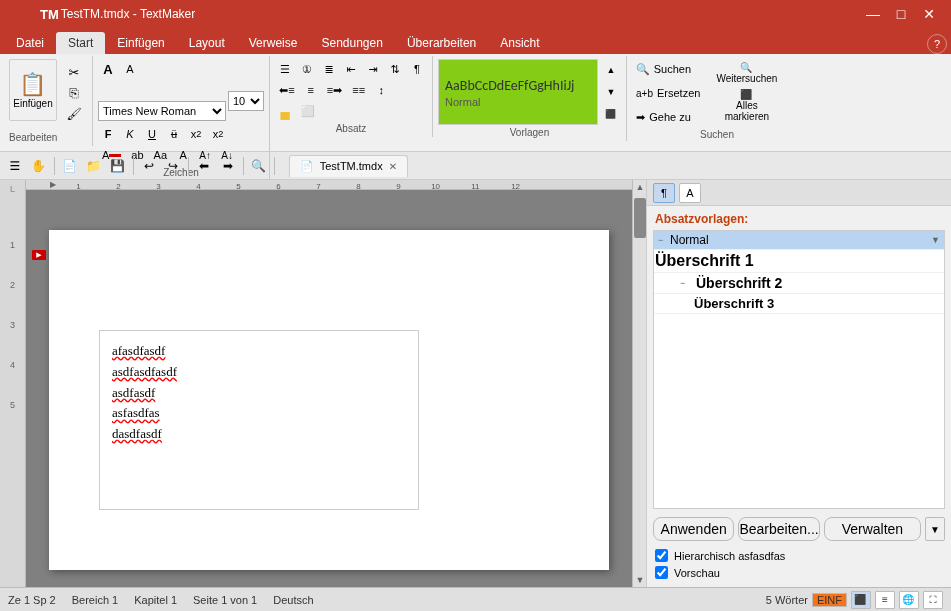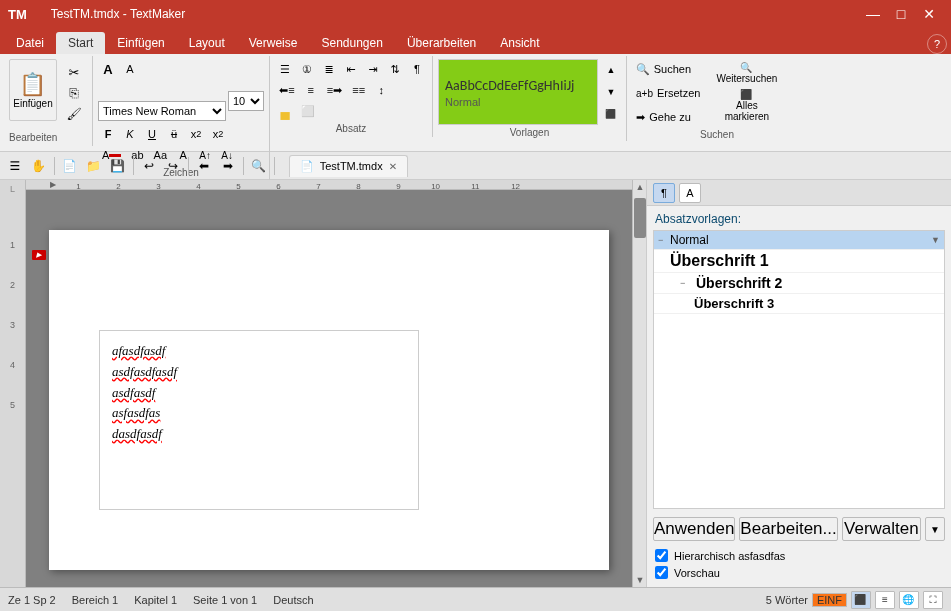--- a/index.html
+++ b/index.html
@@ -9,21 +9,21 @@
     #title-bar {
       background: #c0392b;
       color: white;
       height: 28px;
       display: flex;
       align-items: center;
       justify-content: space-between;
       padding: 0 8px;
       font-size: 12px;
     }
-    #title-bar-left { display: flex; align-items: center; gap: 24px; }
+    #title-bar-left { display: flex; align-items: center; gap: 2px; margin-left: 32px; }
     #title-bar-right { display: flex; gap: 0; }
     .title-btn {
       width: 28px; height: 28px;
       display: flex; align-items: center; justify-content: center;
       color: white; font-size: 14px; cursor: pointer;
     }
 
     
     #ribbon-tabs {
       background: #c0392b;
@@ -155,22 +155,22 @@
     .panel-tool-btn {
       width: 22px; height: 20px;
       display: flex; align-items: center; justify-content: center;
       border: 1px solid #bbb; background: white;
       cursor: pointer; font-size: 11px; border-radius: 2px;
     }
     .panel-tool-btn.active { background: #c5d8f0; border-color: #7aabdb; }
 
     #panel-label {
       padding: 6px 8px 4px;
-      font-size: 12px; font-weight: normal;
-      color: #0c4a6e;
+      font-size: 12px; font-weight: bold;
+      color: #c2410c;
     }
 
     #styles-list {
       flex: 1;
       background: white;
       border: 1px solid #ccc;
       margin: 0 6px 4px;
       overflow-y: auto;
     }
     .style-entry {
@@ -185,21 +185,21 @@
     .style-name.heading2 { font-size: 14px; font-weight: bold; }
     .style-name.heading3 { font-size: 13px; font-weight: bold; }
     .style-name.normal { font-size: 12px; }
 
     #panel-buttons {
       display: flex; gap: 4px; padding: 4px 6px;
     }
     .panel-action-btn {
       flex: 1; height: 24px;
       border: 1px solid #bbb; background: #f0f0f0;
-      cursor: pointer; font-size: 17px; border-radius: 2px;
+      cursor: pointer; font-size: 14px; border-radius: 8px;
     }
     .panel-dropdown-btn {
       width: 20px; height: 24px;
       border: 1px solid #bbb; background: #f0f0f0;
       cursor: pointer; font-size: 10px; border-radius: 2px;
     }
 
     #panel-options {
       padding: 4px 8px;
       font-size: 11px;
@@ -498,21 +498,21 @@
           <span style="position:absolute;font-size:8px;color:#555;left:220px;top:2px;">6</span>
           <span style="position:absolute;font-size:8px;color:#555;left:260px;top:2px;">7</span>
           <span style="position:absolute;font-size:8px;color:#555;left:300px;top:2px;">8</span>
           <span style="position:absolute;font-size:8px;color:#555;left:340px;top:2px;">9</span>
           <span style="position:absolute;font-size:8px;color:#555;left:375px;top:2px;">10</span>
           <span style="position:absolute;font-size:8px;color:#555;left:415px;top:2px;">11</span>
           <span style="position:absolute;font-size:8px;color:#555;left:455px;top:2px;">12</span>
         </div>
       </div>
 
-      <div style="display:flex;justify-content:flex-end;padding:20px 0;background:#808080;min-height:100%;width:100%;position:relative;font-style:italic;">
+      <div style="display:flex;justify-content:flex-end;padding:20px 0;background:#808080;min-height:100%;width:100%;position:relative;">
 
         <div style="position:absolute;left:6px;top:60px;display:flex;flex-direction:column;gap:0;">
           <div style="width:14px;height:10px;background:#cc0000;color:white;font-size:7px;display:flex;align-items:center;justify-content:center;border-radius:1px;margin-bottom:2px;">▶</div>
         </div>
         <div id="page">
 
           <div style="position:relative;margin-top:60px;">
             <div style="border:1px solid #ccc;padding:10px 12px;background:white;min-width:320px;min-height:180px;display:inline-block;">
               <div class="page-text">
                 <span class="spell-error">afasdfasdf</span>
@@ -553,21 +553,21 @@
       <div id="panel-label">Absatzvorlagen:</div>
 
       <div id="styles-list">
 
         <div class="style-entry selected">
           <span class="style-expand">−</span>
           <span class="style-name normal">Normal</span>
           <span style="margin-left:auto;font-size:9px;color:#666;">▼</span>
         </div>
 
-        <div class="style-entry" style="padding-left:16px;">
+        <div class="style-entry" style="padding-left:1px;">
           <span class="style-name heading1">Überschrift 1</span>
         </div>
 
         <div class="style-entry" style="padding-left:26px;">
           <span class="style-expand" style="margin-right:4px;">−</span>
           <span class="style-name heading2">Überschrift 2</span>
         </div>
 
         <div class="style-entry" style="padding-left:40px;">
           <span class="style-name heading3">Überschrift 3</span>

